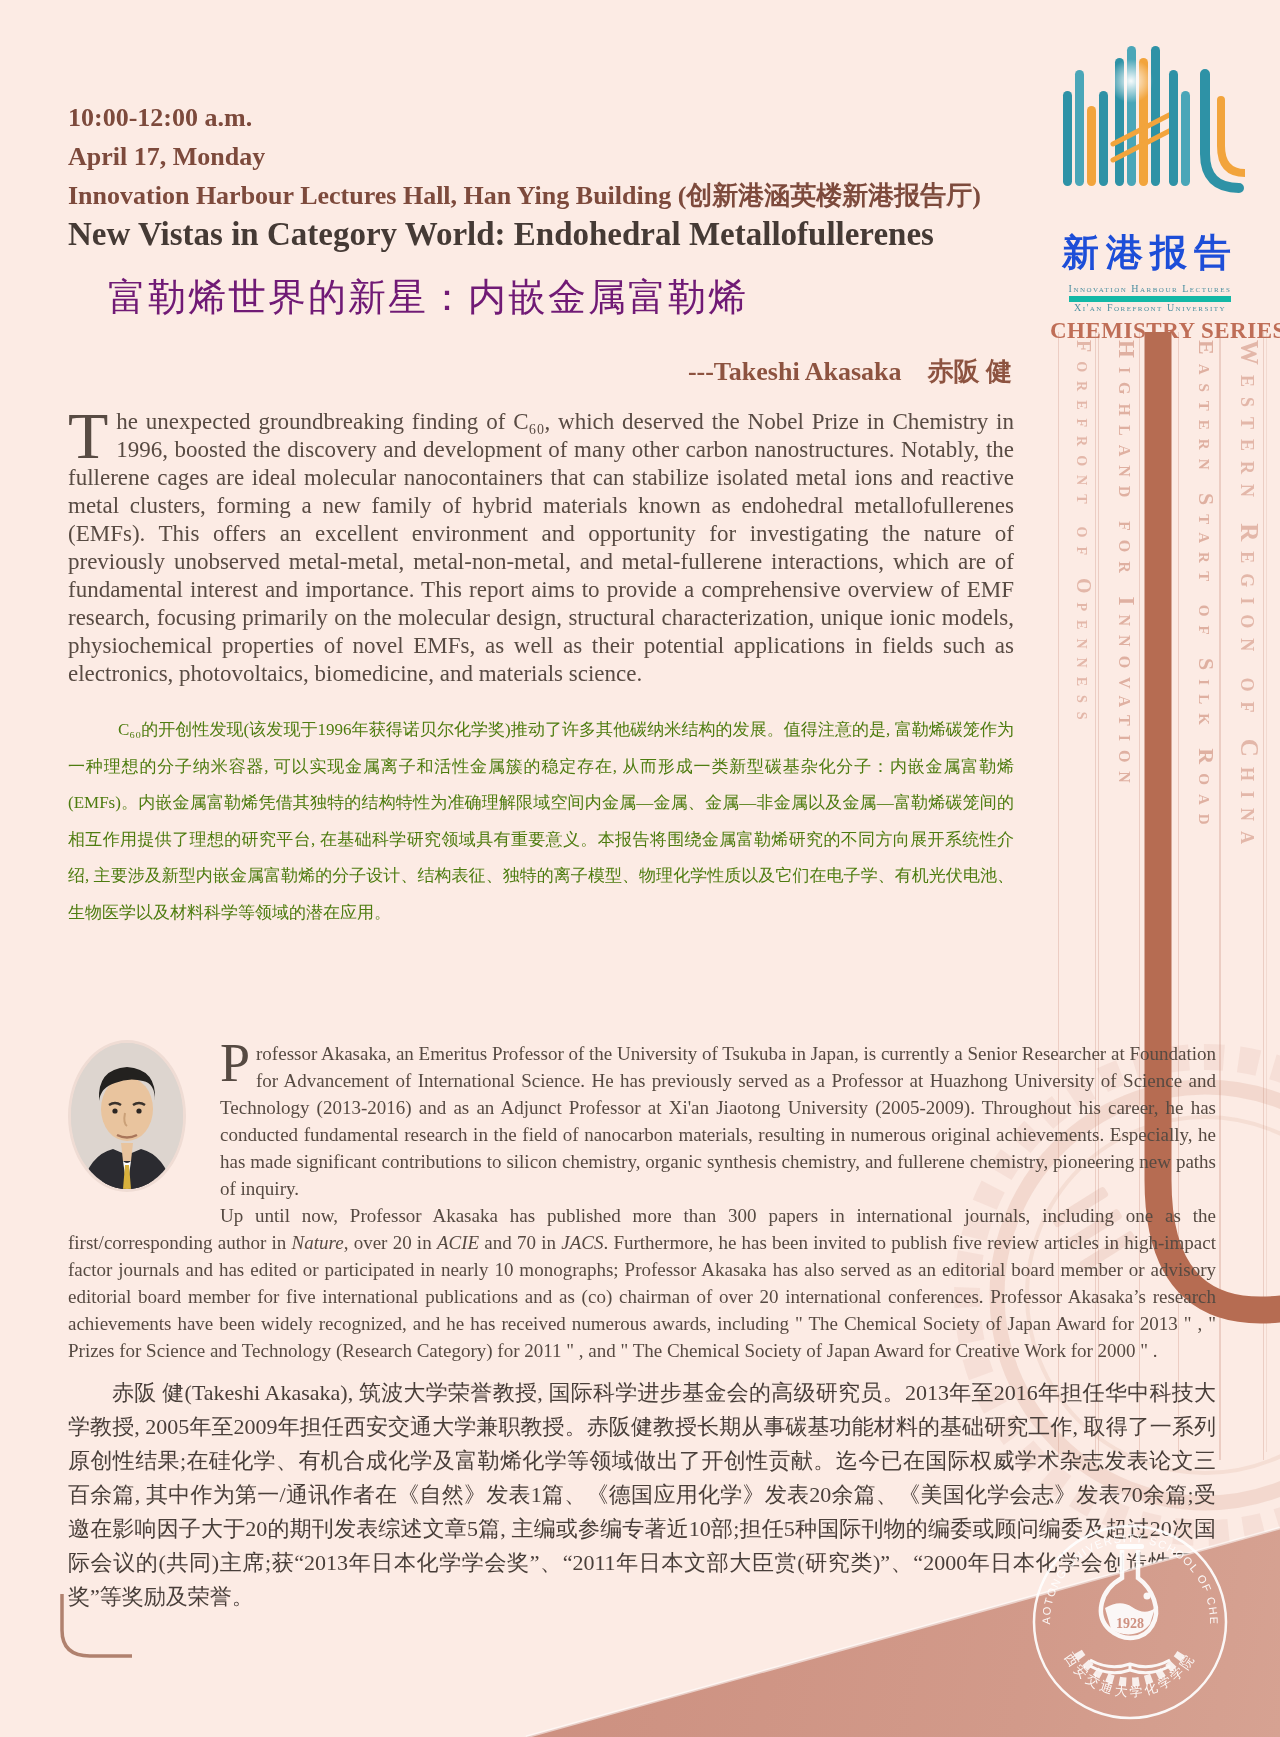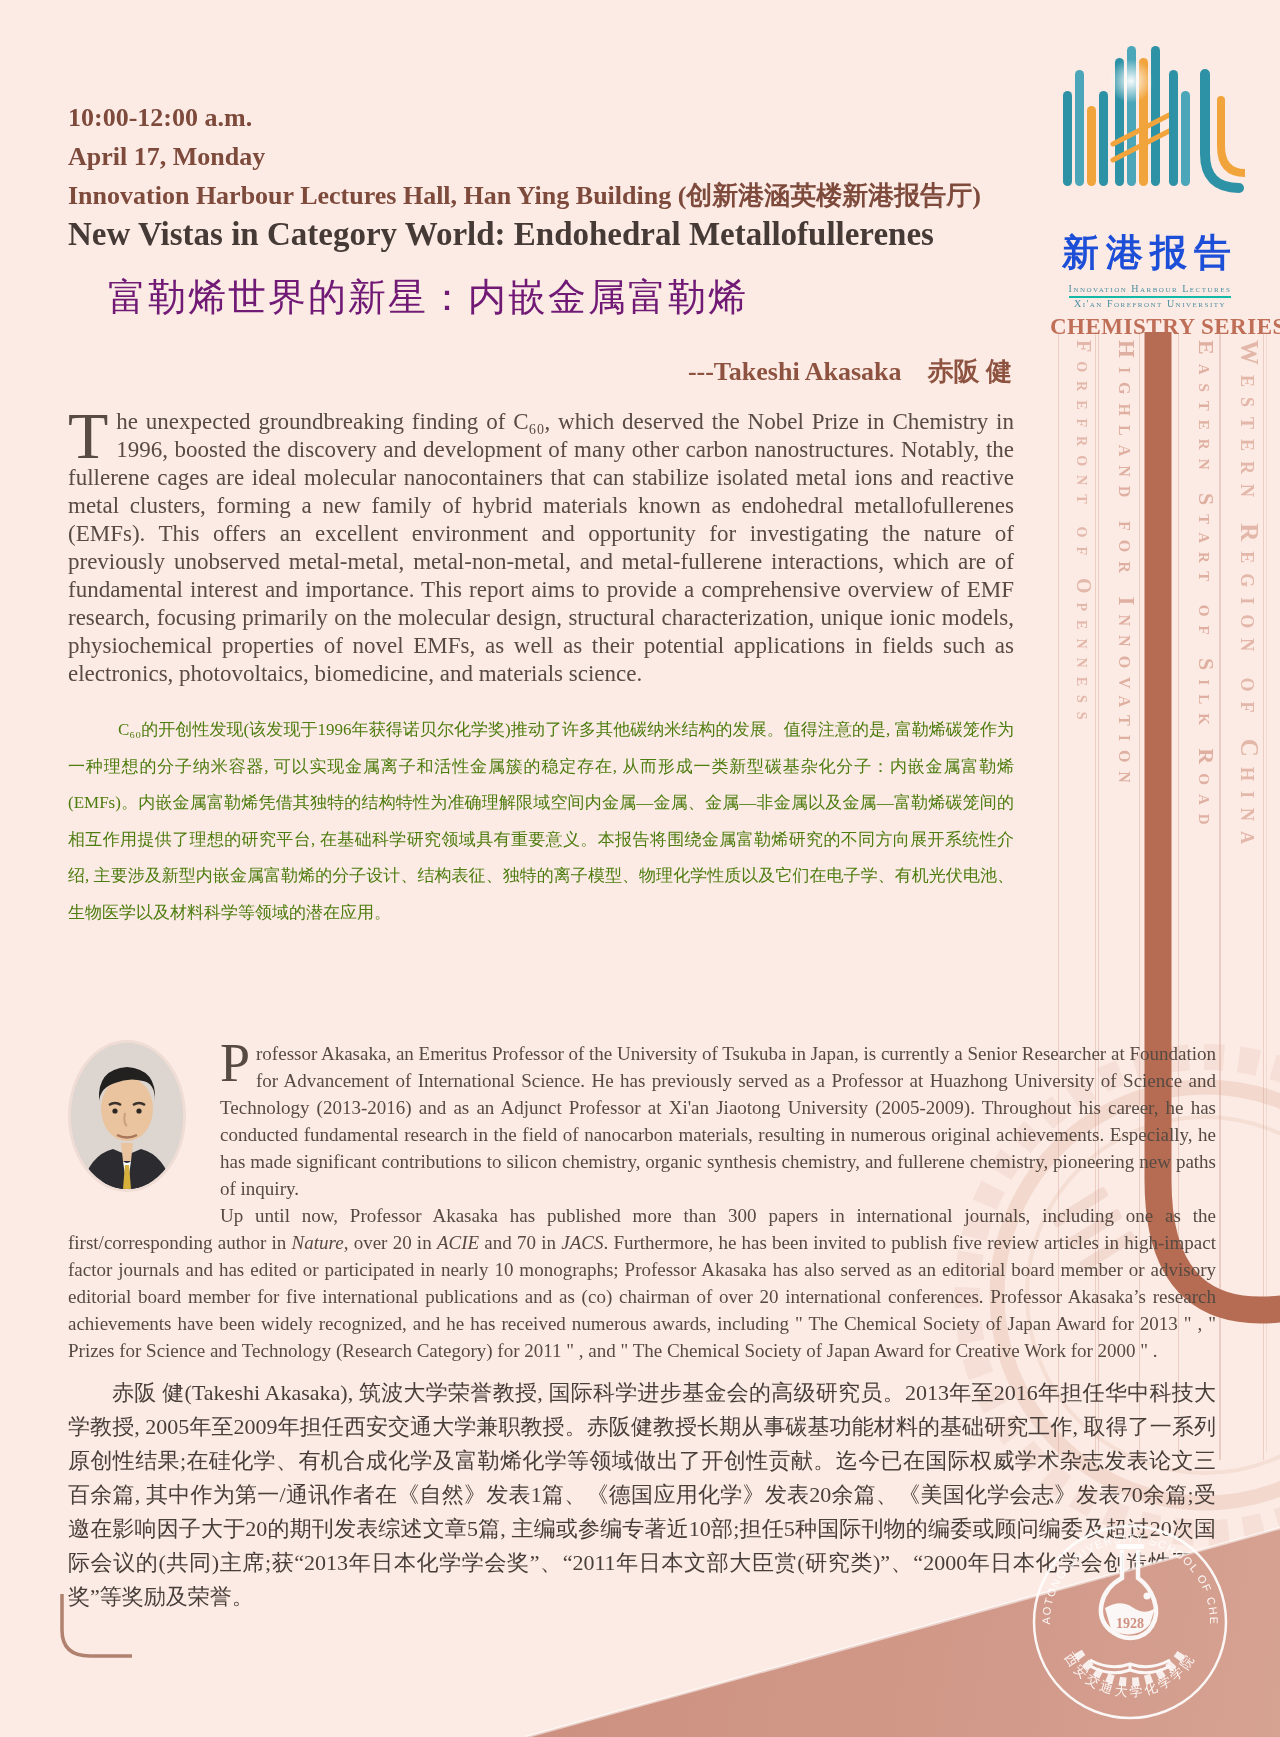--- a/index.html
+++ b/index.html
@@ -5,21 +5,21 @@
   html,body{margin:0;padding:0;background:#e8e0dc;}
   .page{position:relative;width:1280px;height:1737px;background:#fcebe4;overflow:hidden;
         font-family:"Liberation Serif", serif;color:#4c403a;}
   
   .header-info{position:absolute;left:68px;top:74px;font-weight:bold;color:#7d4a3c;
                font-size:26px;line-height:39px;margin-top:24px;}
   
   .logo-block{position:absolute;left:1050px;top:36px;width:200px;text-align:center;}
   .logo-cn{font-size:37px;font-weight:bold;color:#1d4ed8;letter-spacing:7px;margin-top:8px;white-space:nowrap;}
   .logo-sub{font-variant:small-caps;color:#4b8fa0;font-size:10px;letter-spacing:1.5px;line-height:12px;white-space:nowrap;}
-  .logo-sub.u{border-bottom:2px solid #14b8a6;display:inline-block;padding-bottom:1px;text-align:right;}
+  .logo-sub.u{border-bottom:6px solid #14b8a6;display:inline-block;padding-bottom:1px;text-align:right;}
   .logo-series{font-size:23px;font-weight:bold;color:#bf6e57;letter-spacing:0.5px;margin-top:4px;white-space:nowrap;}
   
   .title-en{position:absolute;left:68px;top:216px;width:946px;font-size:33px;font-weight:bold;color:#453a35;}
   .title-cn{position:absolute;left:68px;top:272px;width:946px;font-size:38px;font-weight:normal;color:#701a75;letter-spacing:2px;margin-left:40px;}
   .byline{position:absolute;left:68px;top:354px;width:944px;text-align:right;
           font-size:26px;font-weight:bold;color:#8d5340;}
   
   .abstract-en{position:absolute;left:68px;top:408px;width:946px;font-size:23px;line-height:28px;
                text-align:justify;color:#584b43;}
   .abstract-en .dropcap{float:left;font-size:66px;line-height:52px;padding:2px 8px 0 0;color:#584b43;}

